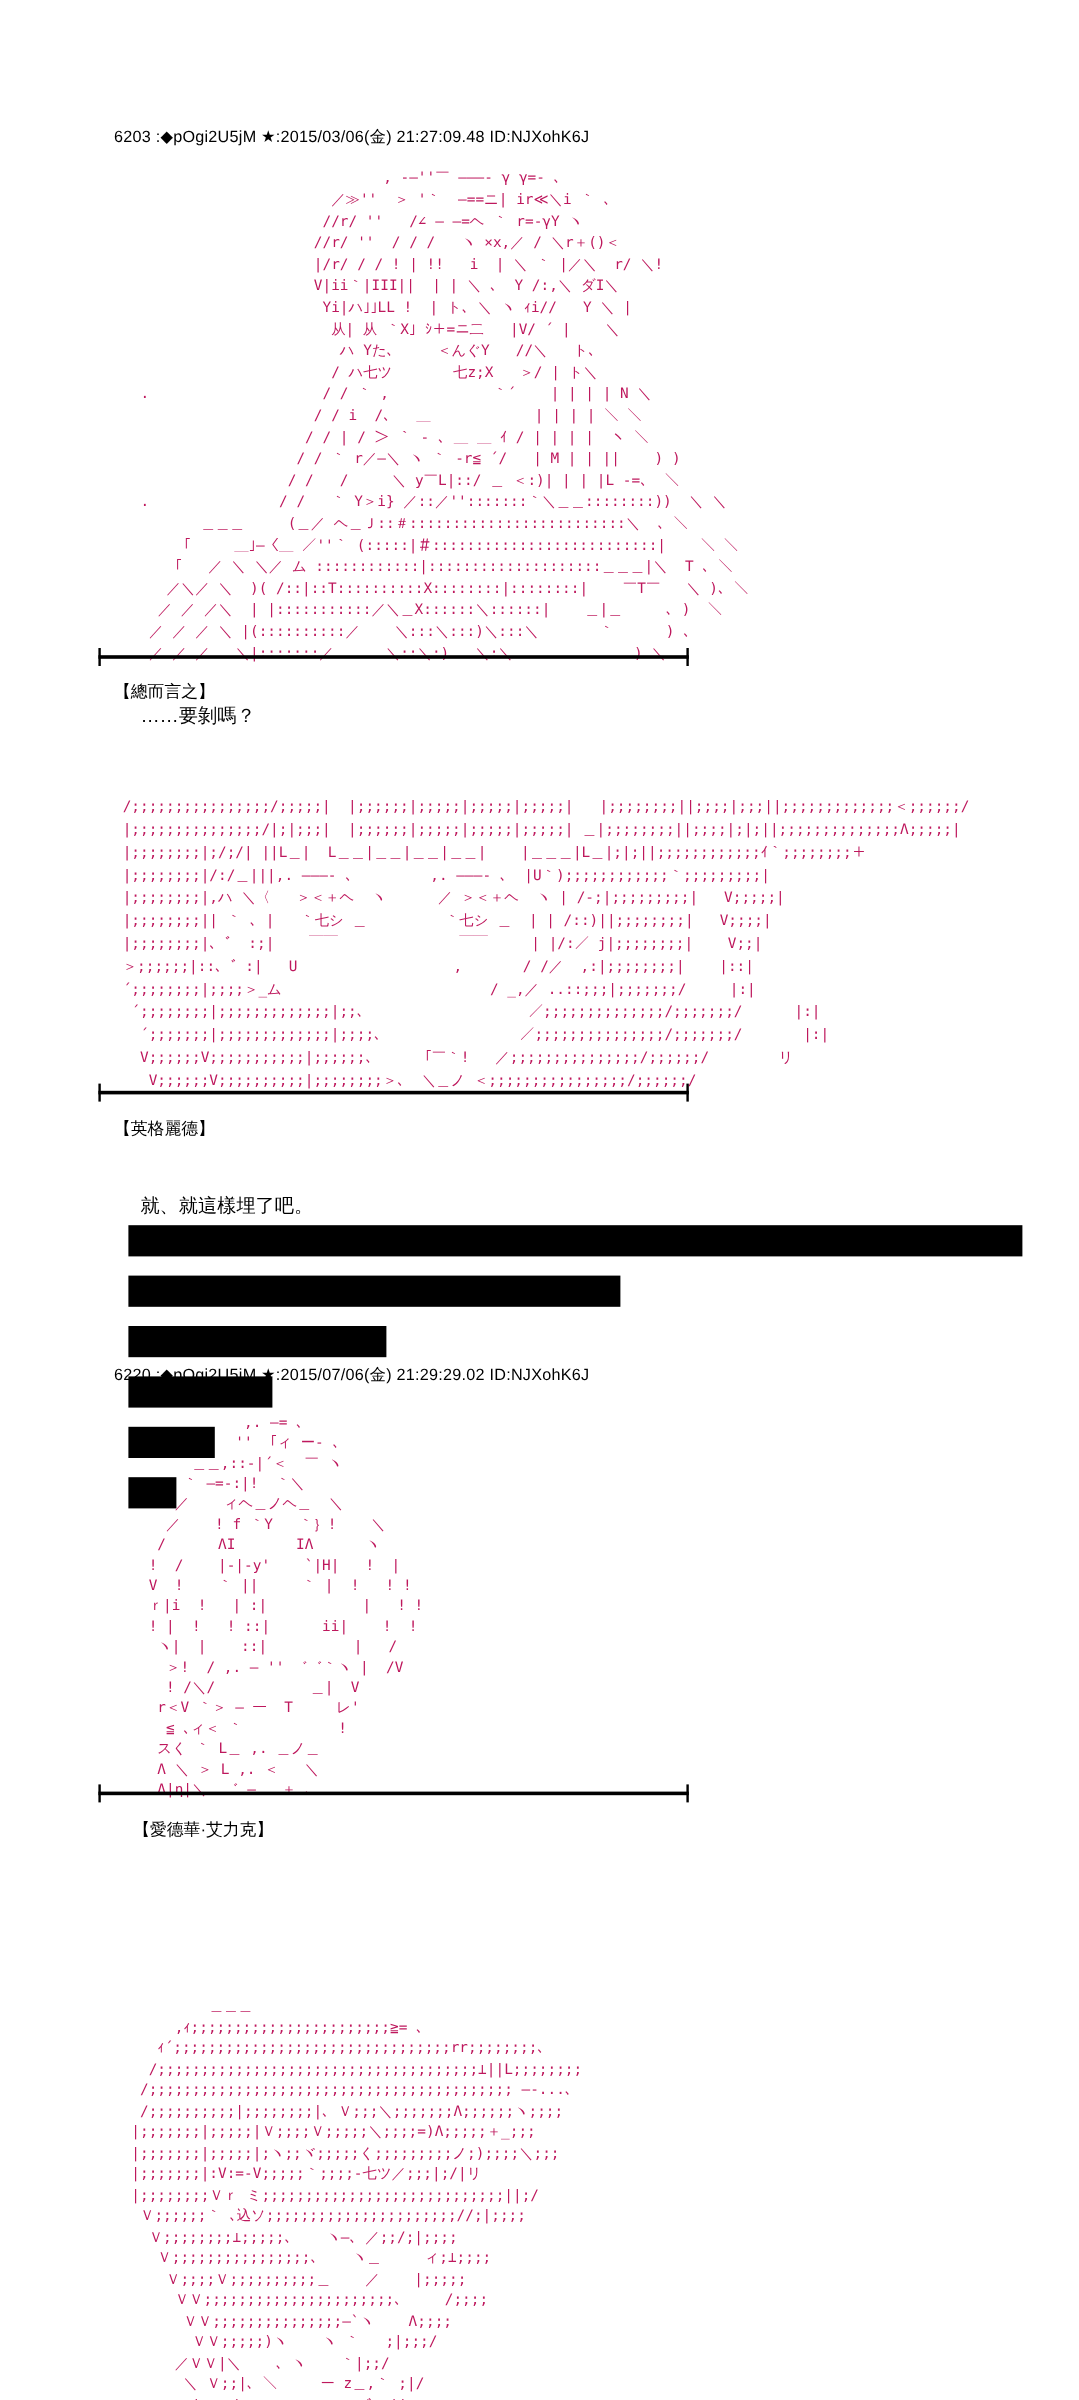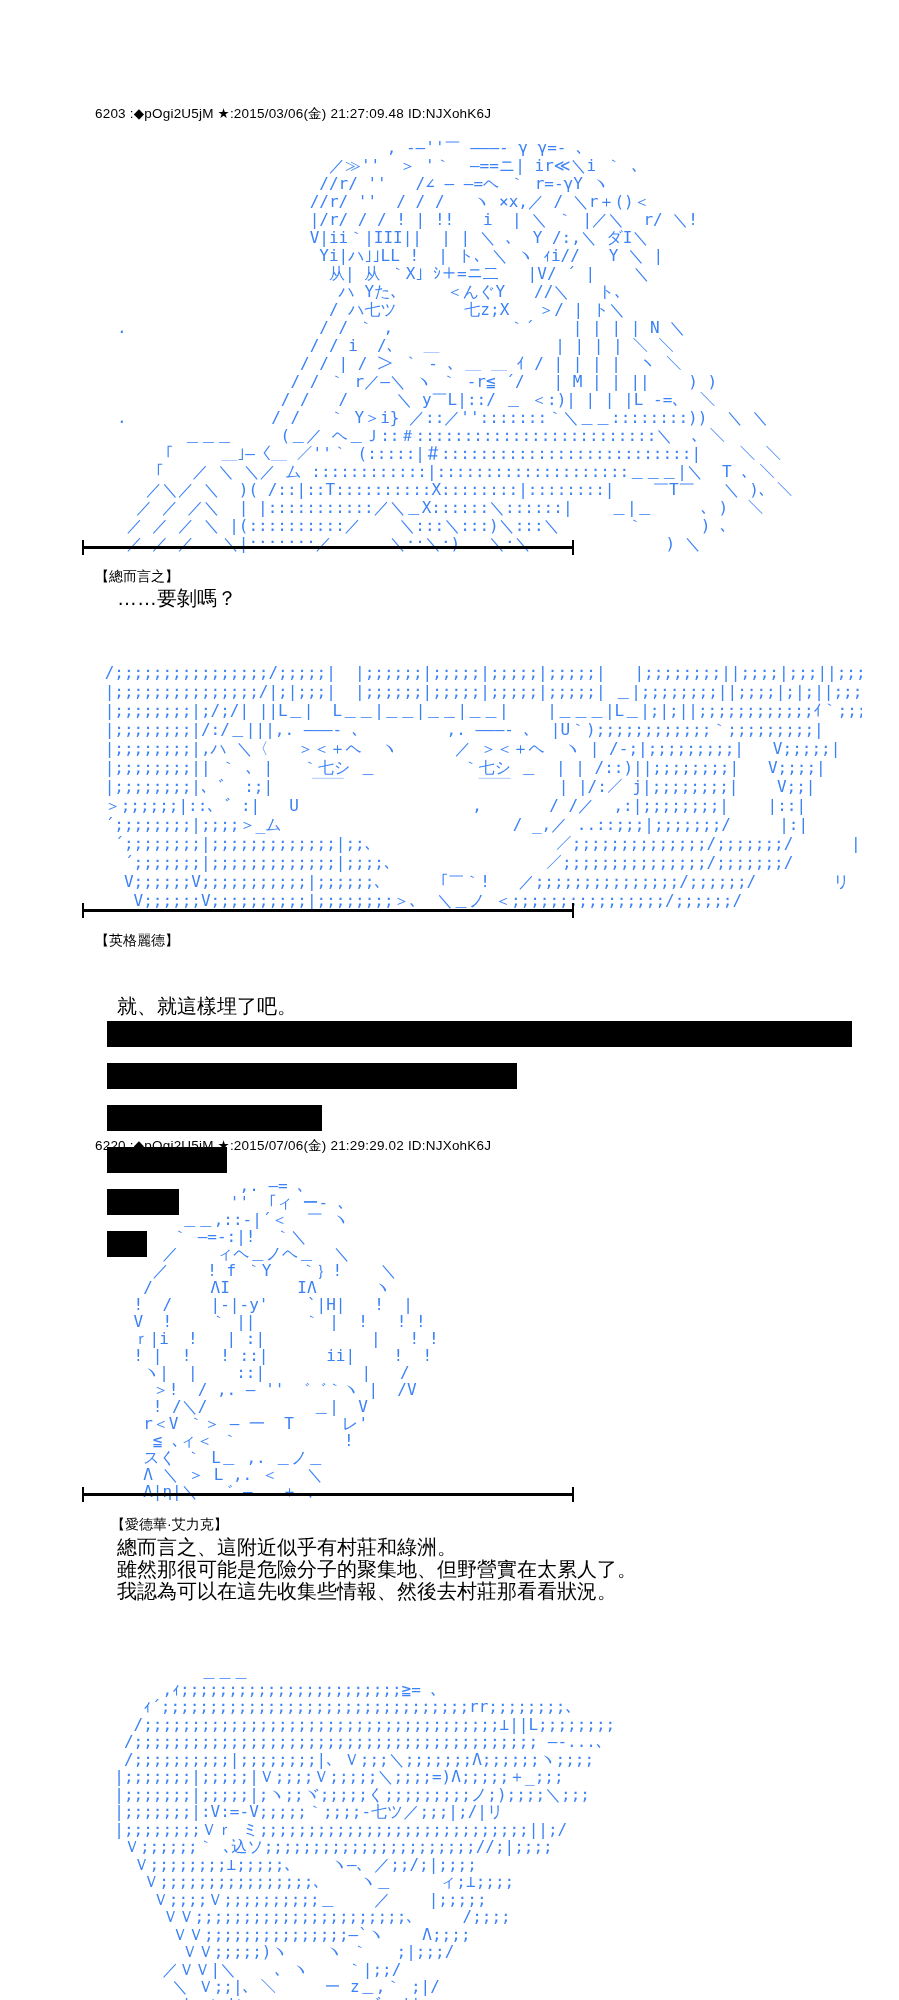--- a/index.html
+++ b/index.html
@@ -9,35 +9,35 @@
     background:#ffffff; color:#000000; overflow:hidden;
     font-family:"Liberation Sans", sans-serif;
   }
   .post-header {
     position:absolute; font-size:13.5px; color:#000;
     font-family:"Liberation Sans", sans-serif; letter-spacing:0.2px;
     white-space:pre;
   }
   .aa {
     position:absolute; font-family:"DejaVu Sans Mono", monospace;
-    font-size:16px; color:#3b82f6; white-space:pre;
+    font-size:12px; color:#be185d; white-space:pre;
   }
   .sep {
     position:absolute; border-top:3px solid #000;
   }
   .sep::before, .sep::after {
     content:""; position:absolute; top:-9px; width:2px; height:15px; background:#000;
   }
   .sep::before { left:0; }
   .sep::after  { right:0; }
   .speaker {
     position:absolute; font-size:14px; color:#000; white-space:pre;
   }
   .speech {
-    position:absolute; font-size:20px; color:#000;
+    position:absolute; font-size:16px; color:#000;
     white-space:pre-wrap; line-height:22px;
   }
   .divider-lines { position:absolute; }
   .rule { height:3px; background:#000; margin-bottom:16px; }
 </style>
 </head>
 <body>
 
 <div id="page">
 
@@ -121,23 +121,20 @@
      r＜V ｀＞ ― 一  T     レ'
       ≦ ､ィ＜ ｀           !
      スく ｀ L＿ ,. ＿ノ＿
      Λ ＼ ＞ L ,. ＜   ＼
      Λ|η|＼  ゛ ―   ＋ ､</pre>
 
   <div class="sep" style="left:8px; top:1419px; width:492px;"></div>
 
   <div class="speaker" style="left:24px; top:1429px;">【愛德華·艾力克】</div>
 
-  <div class="speech" style="left:30px; top:1449px;">總而言之、這附近似乎有村莊和綠洲。
-雖然那很可能是危險分子的聚集地、但野營實在太累人了。
-我認為可以在這先收集些情報、然後去村莊那看看狀況。</div>
 
   <pre class="aa" style="left:8px; top:1576px; line-height:17.5px;">           ＿＿＿
        ,ｨ;;;;;;;;;;;;;;;;;;;;;;;≧= ､
      ｨ´;;;;;;;;;;;;;;;;;;;;;;;;;;;;;;;;rr;;;;;;;;､
     /;;;;;;;;;;;;;;;;;;;;;;;;;;;;;;;;;;;;;⊥||L;;;;;;;;
    /;;;;;;;;;;;;;;;;;;;;;;;;;;;;;;;;;;;;;;;;;; ―-...､
    /;;;;;;;;;;|;;;;;;;;|､ Ｖ;;;＼;;;;;;;Λ;;;;;;ヽ;;;;
   |;;;;;;;|;;;;;|Ｖ;;;;Ｖ;;;;;＼;;;;=)Λ;;;;;＋_;;;
   |;;;;;;;|;;;;;|;ヽ;;ヾ;;;;;く;;;;;;;;;ノ;);;;;＼;;;
   |;;;;;;;|:V:=-V;;;;;｀;;;;-七ツ／;;;|;/|リ

